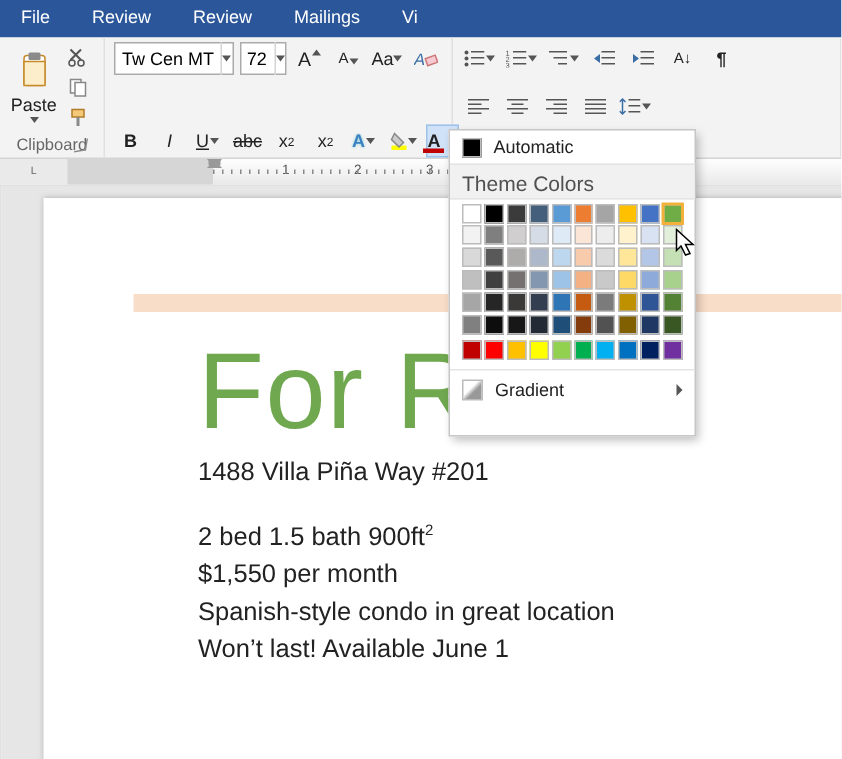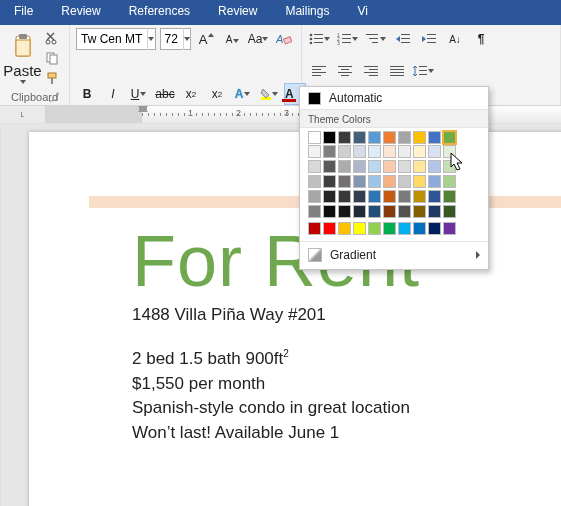--- a/index.html
+++ b/index.html
@@ -16,21 +16,21 @@
   .group-label { text-align: center; font-size: 11px; color: #666; padding-bottom: 2px; position: relative; }
   .group-label .launcher { position: absolute; right: 0; bottom: 2px; width: 12px; height: 12px; }
   .launcher::after { content:""; display:block; width:7px; height:7px; border:1px solid #888; border-top:none; border-left:none; transform: skew(-10deg,-10deg); margin-left:3px;}
   .row { display: flex; align-items: center; gap: 4px; }
 
   .btn { height: 22px; min-width: 22px; display: inline-flex; align-items: center; justify-content: center; border: 1px solid transparent; cursor: pointer; }
   .dd { width: 8px; height: 22px; display:inline-flex; align-items:center; justify-content:center;}
   .caret { width:0;height:0;border-left:3px solid transparent;border-right:3px solid transparent;border-top:4px solid #555; }
 
   
-  .paste-big { width: 35px; display:flex; flex-direction:column; align-items:center; font-size:15px; gap:1px; padding-top:2px;}
+  .paste-big { width: 35px; display:flex; flex-direction:column; align-items:center; font-size:12px; gap:1px; padding-top:2px;}
   .clip-side { display:flex; flex-direction:column; gap:0px; }
   .mini { width:20px; height:20px; }
 
   
   .combo { height: 22px; border: 1px solid #ababab; background:#fff; display:flex; align-items:center; }
   .combo input { border:none; outline:none; font-size:12px; padding:0 4px; width: 100%; height:100%; background:transparent;}
   .combo .dd { border-left:1px solid #d4d4d4; }
   .font-name { width: 102px; }
   .font-size { width: 40px; }
 
@@ -56,41 +56,40 @@
   .canvas { flex:1; background:#e6e6e6; padding: 8px 0 0 28px; }
   .page { background:#fff; box-shadow:0 0 4px rgba(0,0,0,.25); width: 620px; min-height:600px; padding: 58px 0 0 103px; position:relative;}
   .page .stripe { position:absolute; left:60px; right:40px; top:64px; height:12px; background:#f8ddc8;}
   .title { font-family: "Arial Narrow","Tw Cen MT",sans-serif; font-stretch: condensed; font-size:72px; color:#6fa84f; letter-spacing:1px; margin-top:30px;}
   .body { font-family: Calibri, sans-serif; font-size:17px; color:#222; line-height:1.35; }
   .body p { margin: 2px 0; }
   .gap { height:16px; }
   sup { font-size:10px; }
 
   
-  .dropdown { position:absolute; left:299px; top:86px; width:190px; background:#fff; border:1px solid #c6c6c6; box-shadow:2px 3px 6px rgba(0,0,0,.25); z-index:50; padding-bottom:3px;}
+  .dropdown { position:absolute; left:299px; top:86px; width:165px; background:#fff; border:1px solid #c6c6c6; box-shadow:2px 3px 6px rgba(0,0,0,.25); z-index:50; padding-bottom:19px;}
   .dd-item { display:flex; align-items:center; gap:8px; padding:4px 8px; font-size:12px; cursor:pointer;}
-  .dd-head { padding:4px 8px 2px 8px; font-size:10px; color:#505050; background:#f1f1f1; border-top:1px solid #e4e4e4; border-bottom:1px solid #e4e4e4;}
+  .dd-head { padding:4px 8px 2px 8px; font-size:14px; color:#505050; background:#f1f1f1; border-top:1px solid #e4e4e4; border-bottom:1px solid #e4e4e4;}
   .sep { border-top:1px solid #e4e4e4; margin:2px 0;}
   .sw-row { display:flex; gap:2px; padding:3px 8px 0 8px;}
   .sw-grid { display:flex; gap:2px; padding:1px 8px; }
   .sw { width:13px; height:13px; border:1px solid #bcbcbc; cursor:pointer;}
   .cursor-arrow { position:absolute; z-index:60; pointer-events:none;}
   .sw.hilite { outline:2px solid #f3b13c; outline-offset:-1px;}
   .rtri { width:0;height:0;border-top:4px solid transparent;border-bottom:4px solid transparent;border-left:4px solid #555;}
 
   .gradient-sw { width:14px;height:14px; background:linear-gradient(135deg,#fff 40%,#999 60%); border:1px solid #bbb;}
   .colors-wheel { width:15px;height:15px; border-radius:50%; background: conic-gradient(red,orange,yellow,green,cyan,blue,magenta,red);}
 </style>
 </head>
 <body>
 
 <div class="tabs">
   <div class="tab">File</div>
   <div class="tab">Review</div>
-  <div class="tab">References</div>
   <div class="tab">Review</div>
   <div class="tab">Mailings</div>
   <div class="tab">Vi</div>
 </div>
 
 <div class="ribbon">
 
   <div class="group" style="width:70px">
     <div class="row" style="align-items:flex-start; gap:2px;">
       <div class="paste-big btn" style="height:58px">

